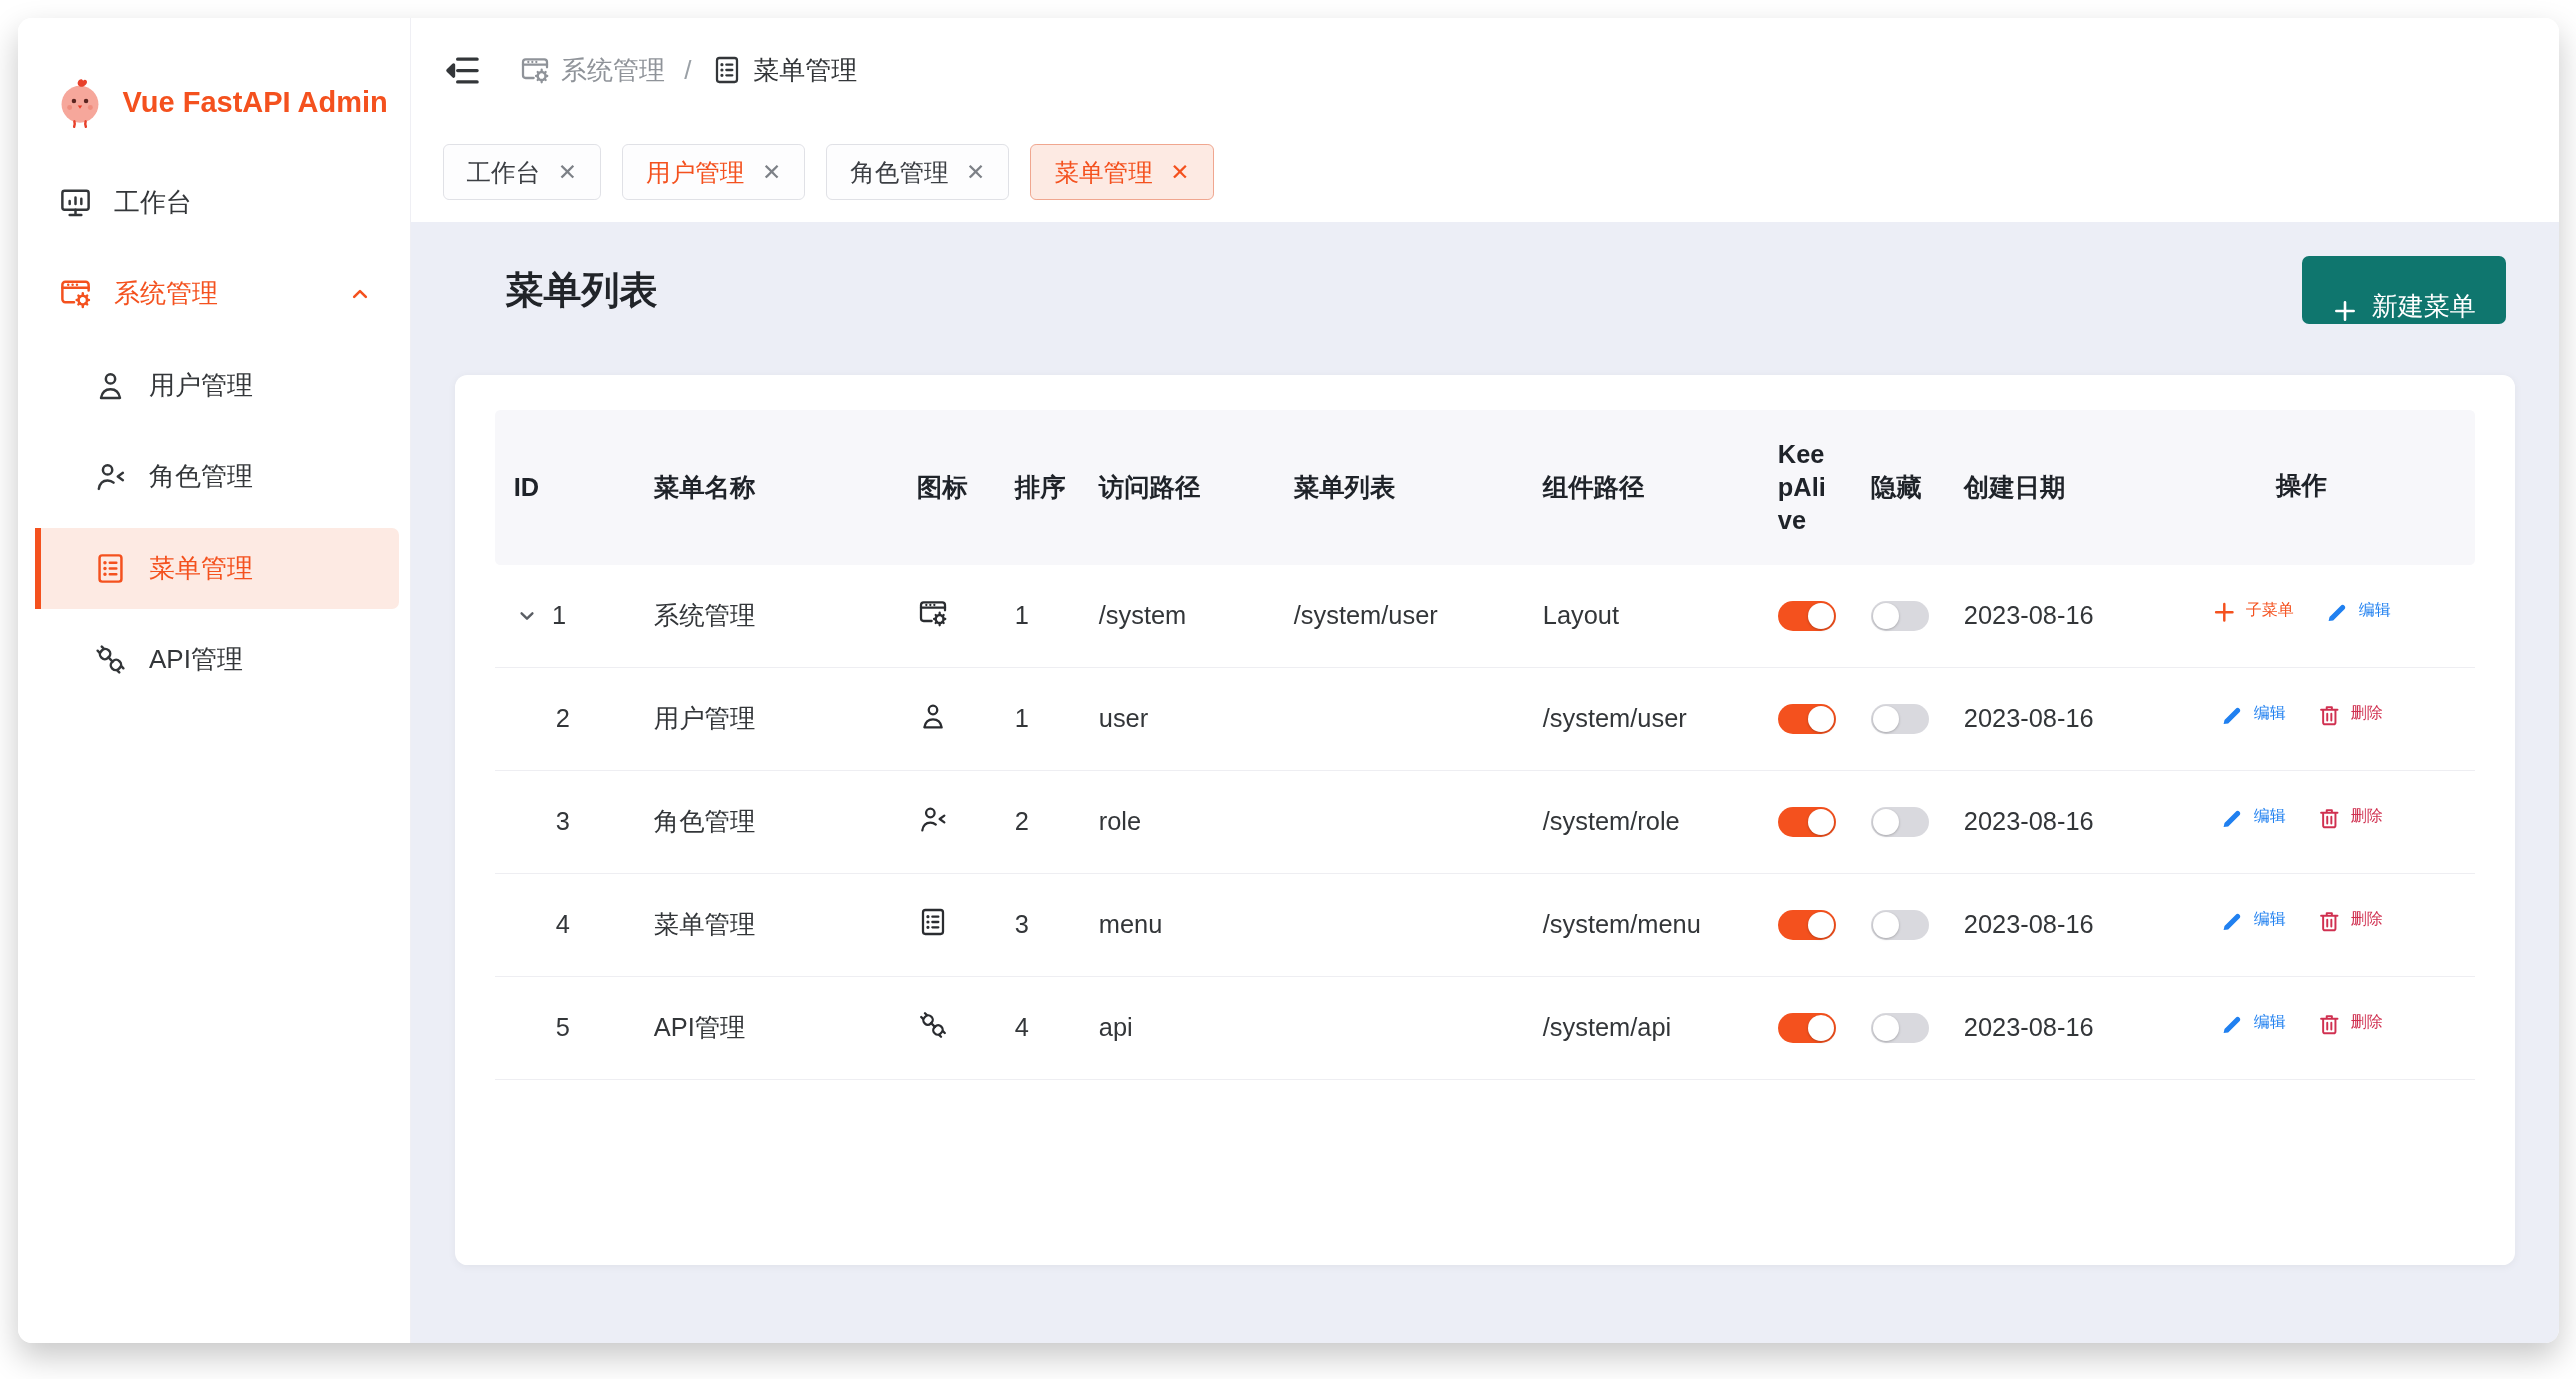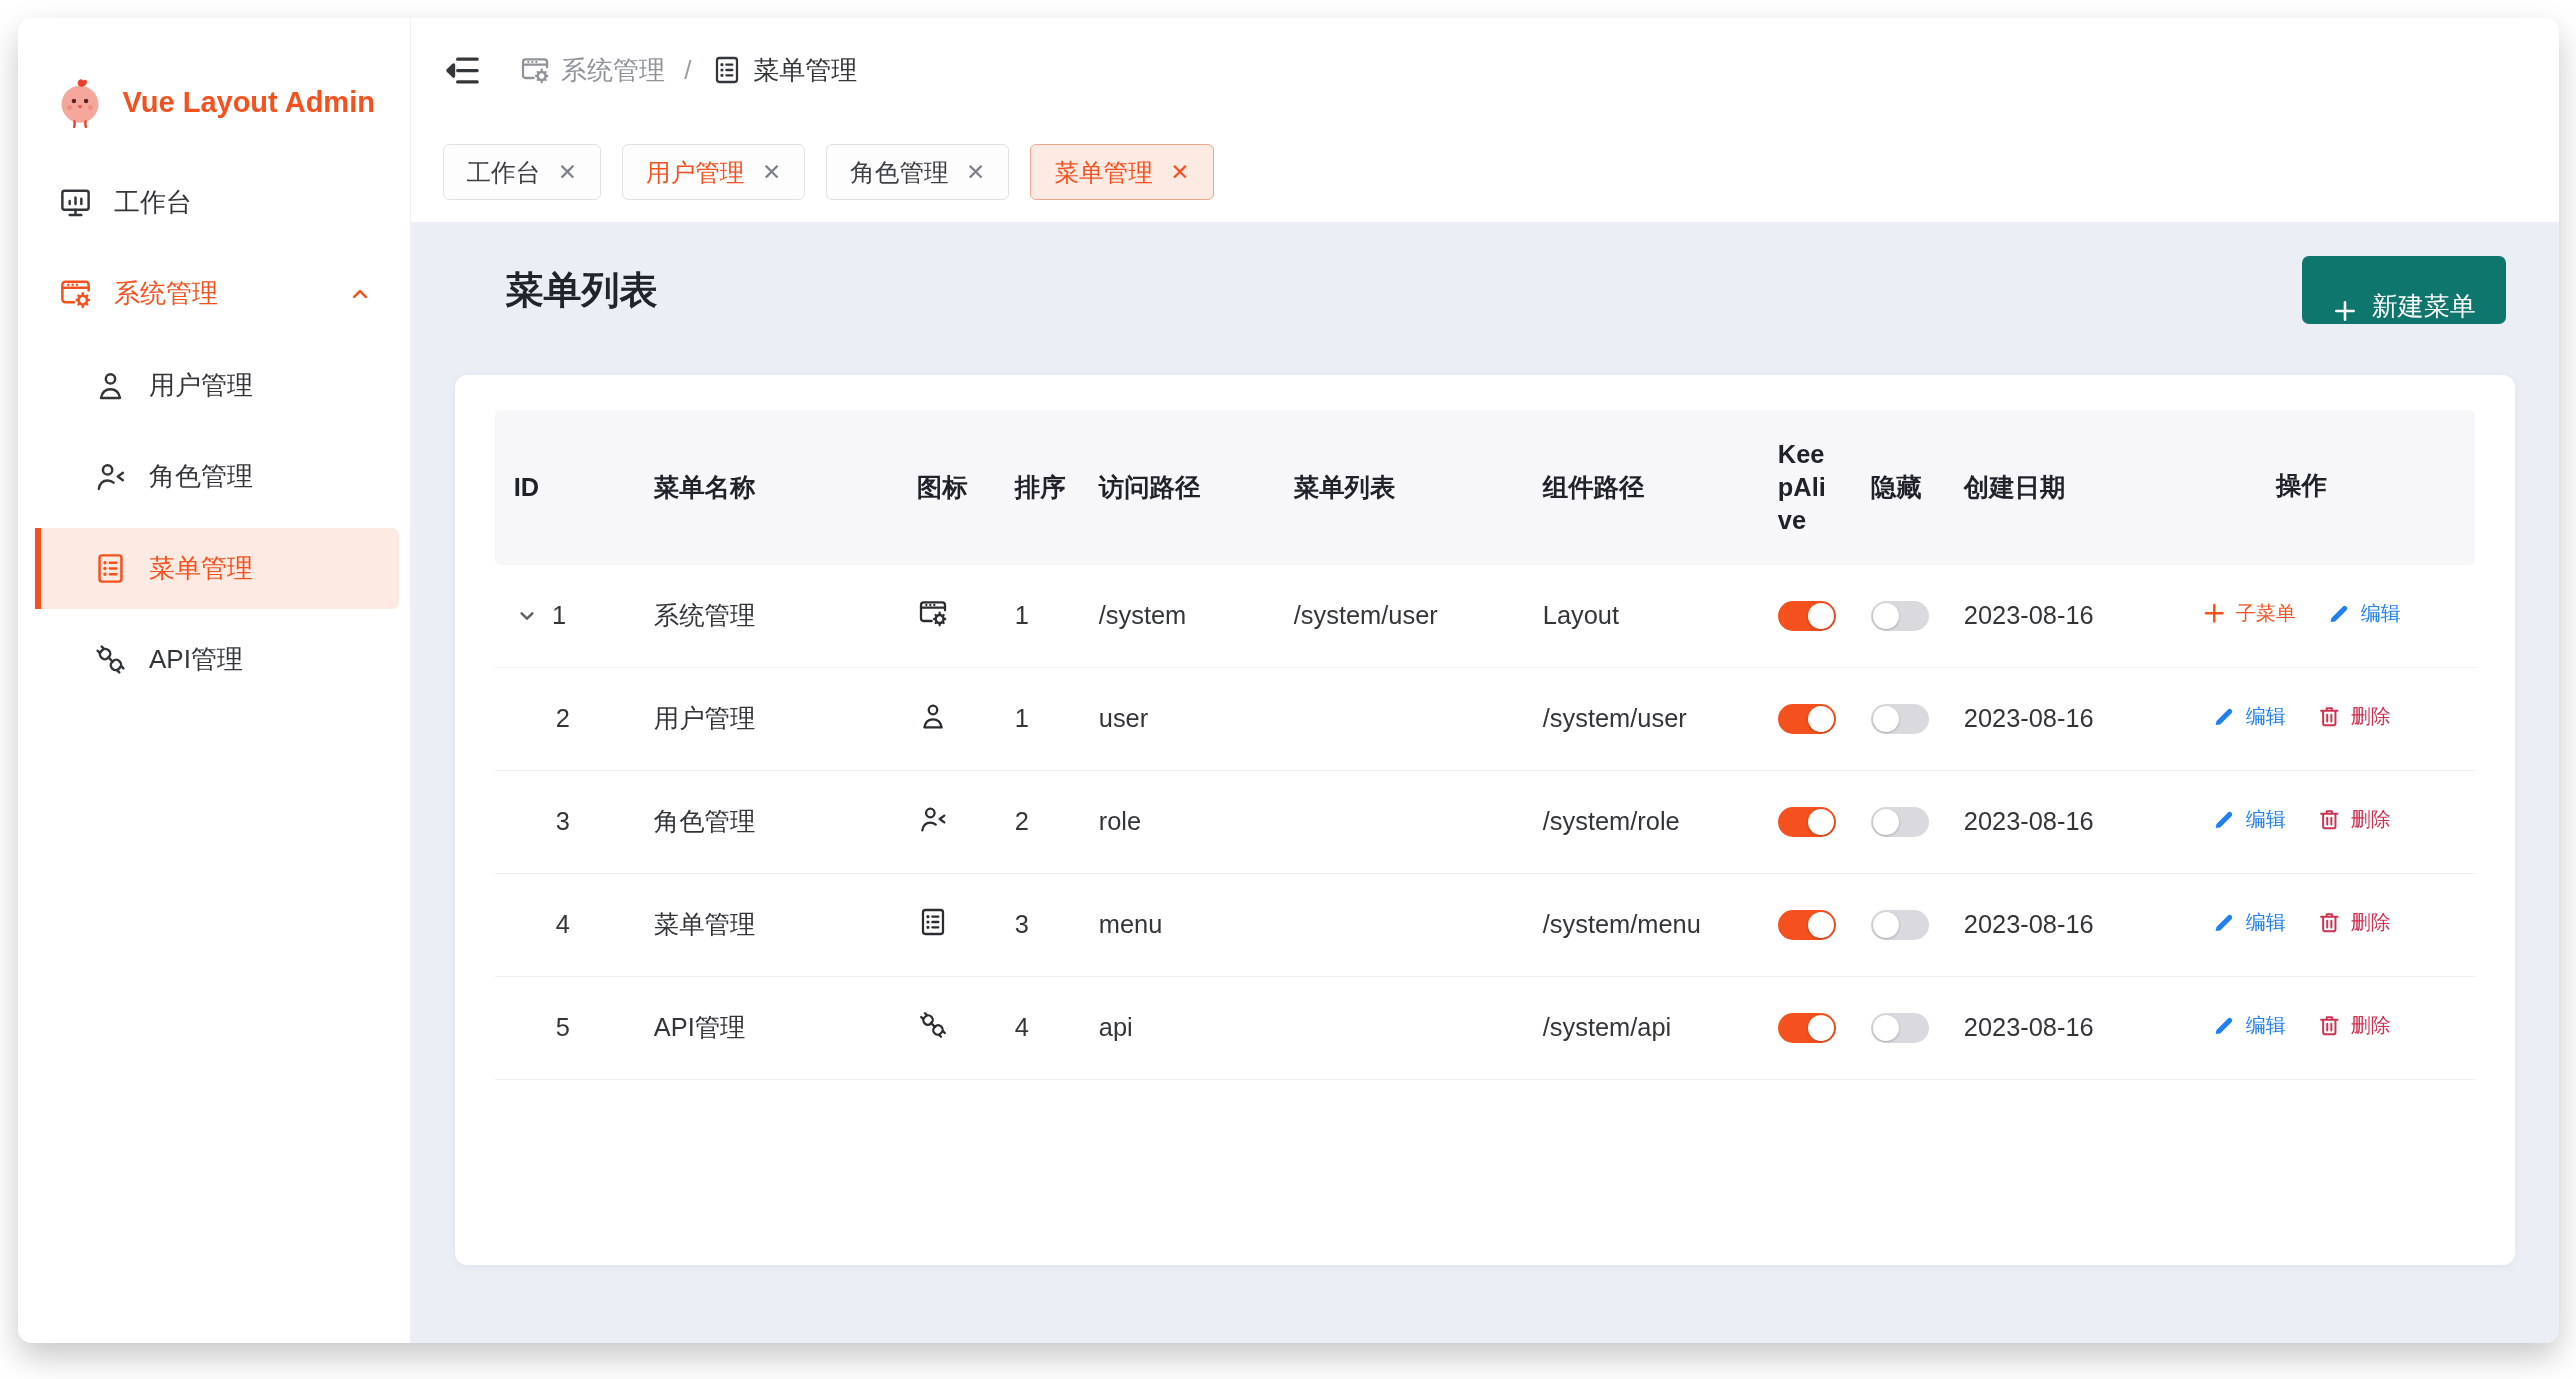--- a/index.html
+++ b/index.html
@@ -65,21 +65,21 @@
   .idcell.child { padding-left:42px; }
   .rowico { display:inline-flex; width:32px; height:32px; color:#2a2c30; }
 
   .switch { display:inline-block; width:58px; height:30px; border-radius:15px; position:relative; cursor:pointer; vertical-align:middle; }
   .switch.on { background:#f4511e; }
   .switch.off { background:#d9d9de; }
   .switch .knob { position:absolute; top:1.8px; width:26px; height:26px; border-radius:50%; background:#fff; box-shadow:0 0.9px 2.6px rgba(0,0,0,.25); }
   .switch.on .knob { right:1.8px; }
   .switch.off .knob { left:1.8px; }
 
-  .act { display:inline-flex; align-items:center; gap:8.8px; font-size:20px; cursor:pointer; margin:0 12.3px; white-space:nowrap; }
+  .act { display:inline-flex; align-items:flex-start; gap:8.8px; font-size:16px; cursor:pointer; margin:0 12.3px; white-space:nowrap; }
   .act .ico { display:inline-flex; width:24.6px; height:24.6px; }
   .act.submenu { color:#f4511e; }
   .act.edit { color:#2080f0; }
   .act.del { color:#d03050; }
 
   svg { width:100%; height:100%; display:block; }
 </style>
 </head>
 <body>
 
@@ -162,21 +162,21 @@
 
 <div class="window">
 
   <aside class="sidebar">
     <div class="logo-row">
       <span class="ico" style="width:54px;height:54px">
           <svg viewBox="0 0 24 24">
             <use href="#i-chick"></use>
           </svg>
         </span>
-      <span class="logo-title">Vue Layout Admin</span>
+      <span class="logo-title">Vue FastAPI Admin</span>
     </div>
     <nav class="nav">
       <div class="nav-item">
         <span class="ico">
             <svg viewBox="0 0 24 24">
               <use href="#i-monitor"></use>
             </svg>
           </span>
         <span>工作台</span>
       </div>

